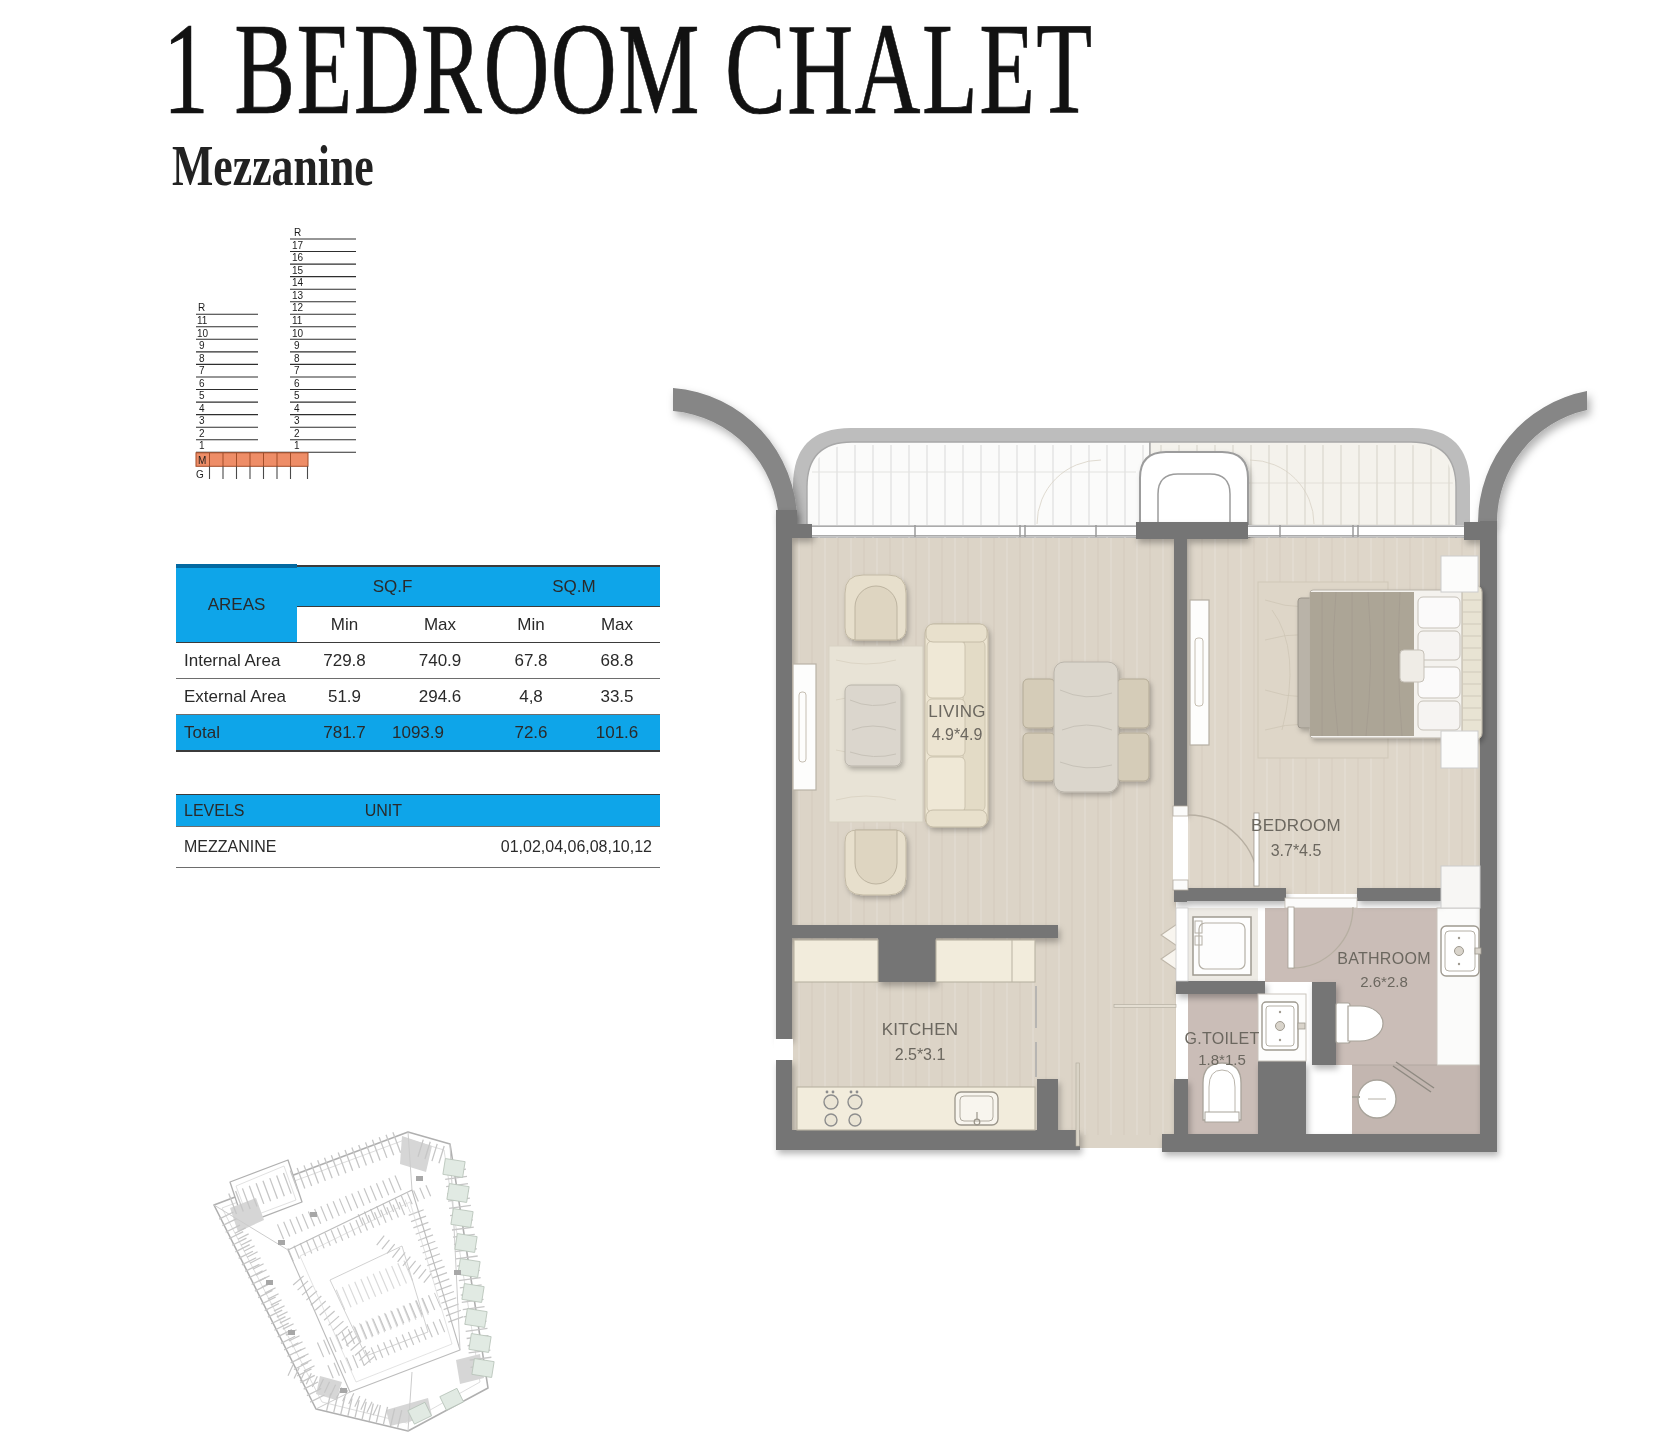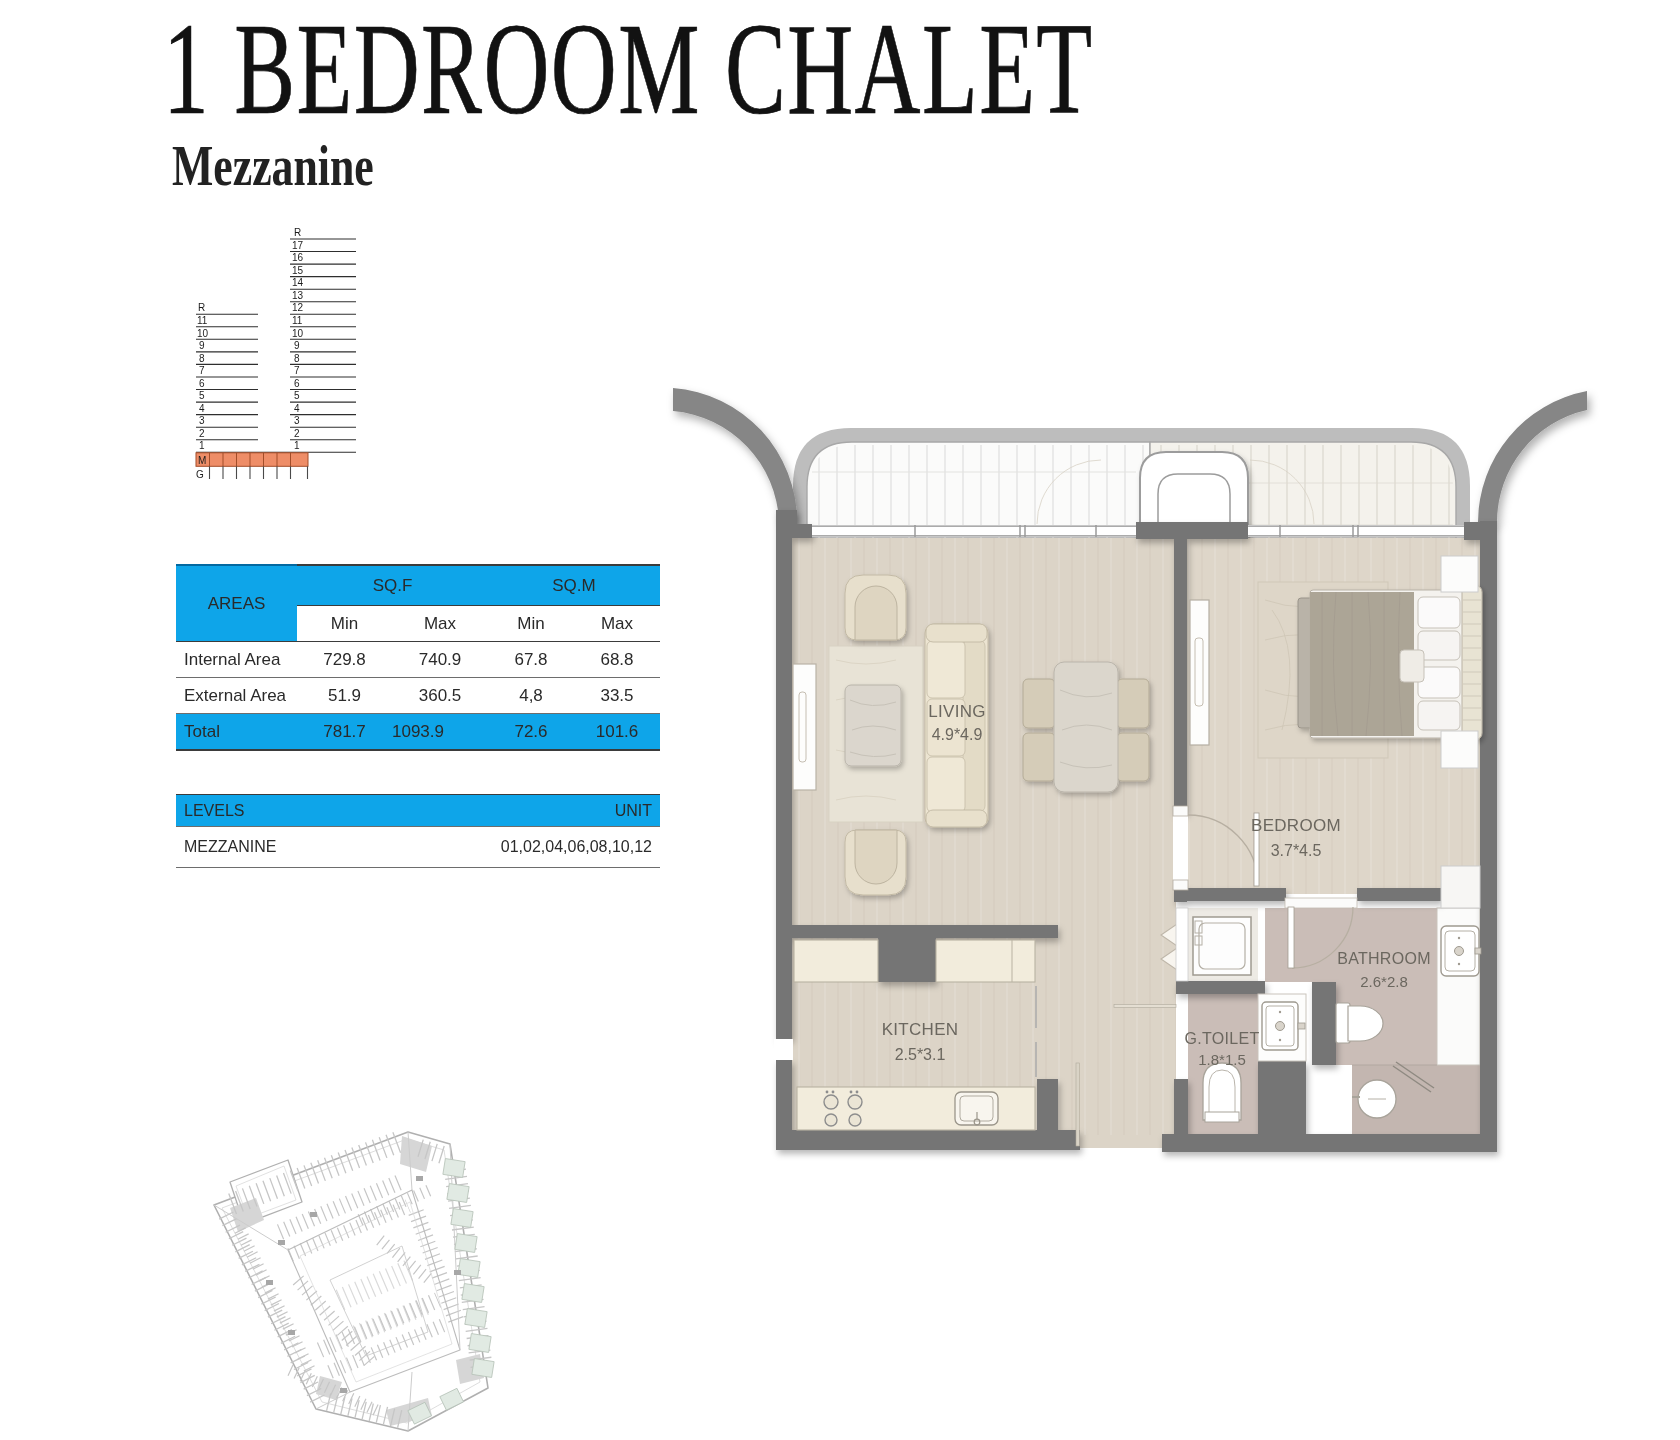--- a/index.html
+++ b/index.html
@@ -124,61 +124,61 @@
 </g>
 <text x="196" y="478">G</text>
 </g>
 </svg>
 </div>
 
 <div class="abs" style="left:176px;top:564px;width:484px;">
 <table class="areas">
 <tbody>
         <tr>
-  <td class="pink" rowspan="2" style="width:121px;height:74px;text-align:center;border-top:2px solid #0369a1;margin-top:28px;">AREAS</td>
+  <td class="pink" rowspan="2" style="width:121px;height:74px;text-align:center;border-top:4px solid #0369a1;margin-top:28px;">AREAS</td>
   <td class="pink" colspan="2" style="width:191px;height:39px;text-align:center;border-top:2px solid #3b3b3b;">SQ.F</td>
   <td class="pink" colspan="2" style="width:172px;height:39px;text-align:center;border-top:2px solid #3b3b3b;">SQ.M</td>
 </tr>
 <tr style="border-bottom:1.5px solid #3b3b3b;">
   <td style="width:95px;text-align:center;border-top:1.5px solid #3b3b3b;">Min</td>
   <td style="width:96px;text-align:center;border-top:1.5px solid #3b3b3b;">Max</td>
   <td style="width:86px;text-align:center;border-top:1.5px solid #3b3b3b;">Min</td>
   <td style="width:86px;text-align:center;border-top:1.5px solid #3b3b3b;">Max</td>
 </tr>
 <tr style="border-bottom:1px solid #6d6d6d;">
   <td style="padding-left:8px;">Internal Area</td>
   <td style="text-align:center;">729.8</td>
           <td style="text-align:center;">740.9</td>
   <td style="text-align:center;">67.8</td>
           <td style="text-align:center;">68.8</td>
 </tr>
 <tr style="border-bottom:1px solid #6d6d6d;">
   <td style="padding-left:8px;">External Area</td>
   <td style="text-align:center;">51.9</td>
-          <td style="text-align:center;">360.5</td>
+          <td style="text-align:center;">294.6</td>
   <td style="text-align:center;">4,8</td>
           <td style="text-align:center;">33.5</td>
 </tr>
 <tr style="border-bottom:2px solid #3b3b3b;">
   <td class="pink" style="padding-left:8px;margin-top:17px;">Total</td>
   <td class="pink" style="text-align:center;">781.7</td>
           <td class="pink" style="text-align:left;">1093.9</td>
   <td class="pink" style="text-align:center;">72.6</td>
           <td class="pink" style="text-align:center;">101.6</td>
 </tr>
 </tbody>
     </table>
 </div>
 
 <div class="abs" style="left:176px;top:794px;width:484px;">
 <table class="lvl">
 <tbody>
         <tr style="border-top:1px solid #3b3b3b;border-bottom:1px solid #6d6d6d;">
   <td class="pink" style="height:29px;padding-left:8px;">LEVELS</td>
-  <td class="pink" style="text-align:right;padding-right:8px;">UNIT</td>
+  <td class="pink" style="padding-right:8px;">UNIT</td>
 </tr>
 <tr style="border-bottom:1px solid #6d6d6d;">
   <td style="height:38px;padding-left:8px;">MEZZANINE</td>
   <td style="text-align:right;padding-right:8px;">01,02,04,06,08,10,12</td>
 </tr>
 </tbody>
     </table>
 </div>
 
 <div class="abs" style="left:640px;top:370px;">

